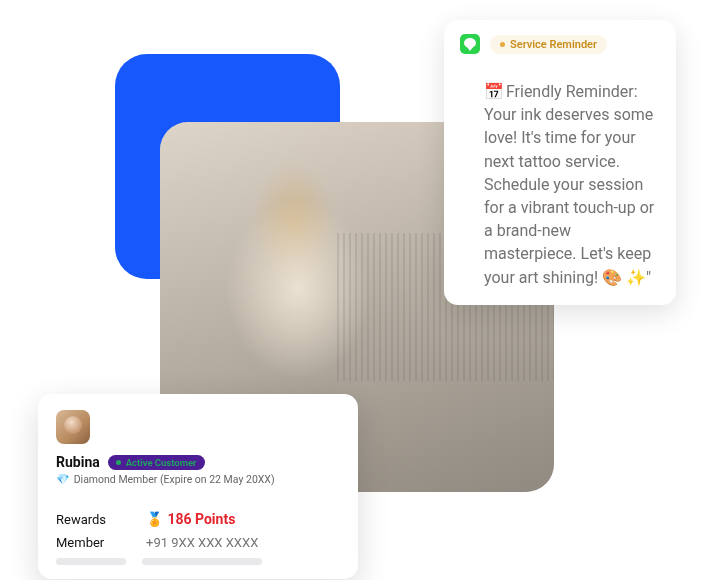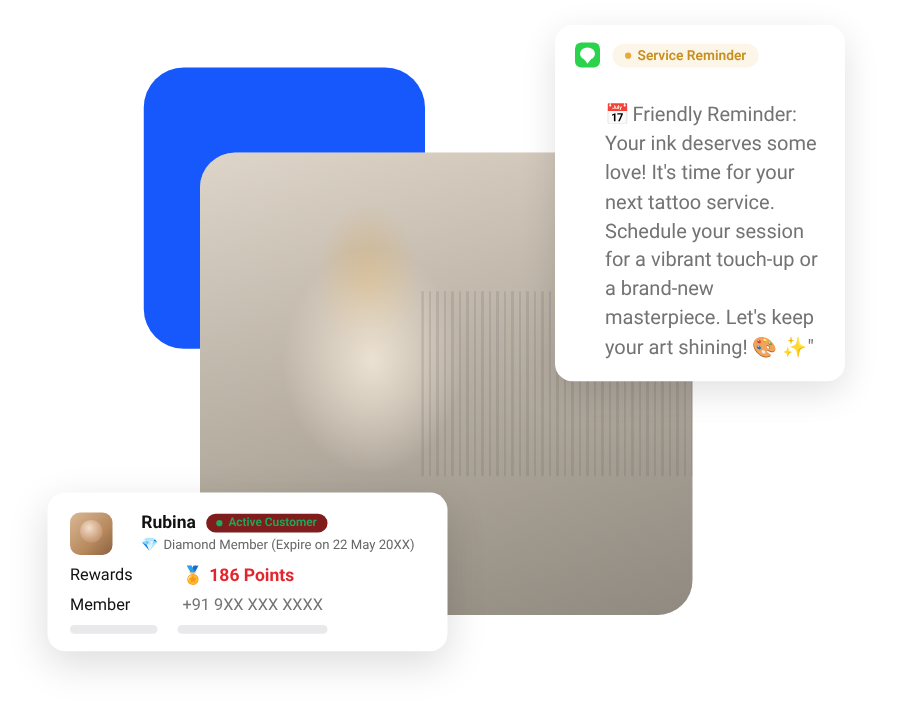--- a/index.html
+++ b/index.html
@@ -118,22 +118,23 @@
     top: 394px;
     width: 320px;
     background: #fff;
     border-radius: 14px;
     box-shadow: 0 10px 32px rgba(0,0,0,0.14);
     padding: 16px 18px 14px;
   }
   .cust-top {
     display: flex;
     align-items: flex-start;
-    gap: 23px;
-    margin-bottom: 8px;
+    gap: 10px;
+    margin-bottom: 25px;
+    flex-direction: column;
   }
   .avatar {
     width: 34px; height: 34px;
     border-radius: 8px;
     background: linear-gradient(135deg, #d9b896 0%, #b88a5e 60%, #8a6140 100%);
     flex-shrink: 0;
     position: relative;
     overflow: hidden;
   }
   .avatar::after {
@@ -149,21 +150,21 @@
   }
   .cust-name {
     font-size: 14px;
     font-weight: 700;
     color: #111;
   }
   .status-badge {
     display: inline-flex;
     align-items: center;
     gap: 5px;
-    background: #7f1d1d;
+    background: #4c1d95;
     border-radius: 10px;
     padding: 2px 8px;
     font-size: 9.5px;
     font-weight: 600;
     color: #1DA85B;
   }
   .status-badge .dot {
     width: 5px; height: 5px; border-radius: 50%;
     background: #1DA85B;
   }

